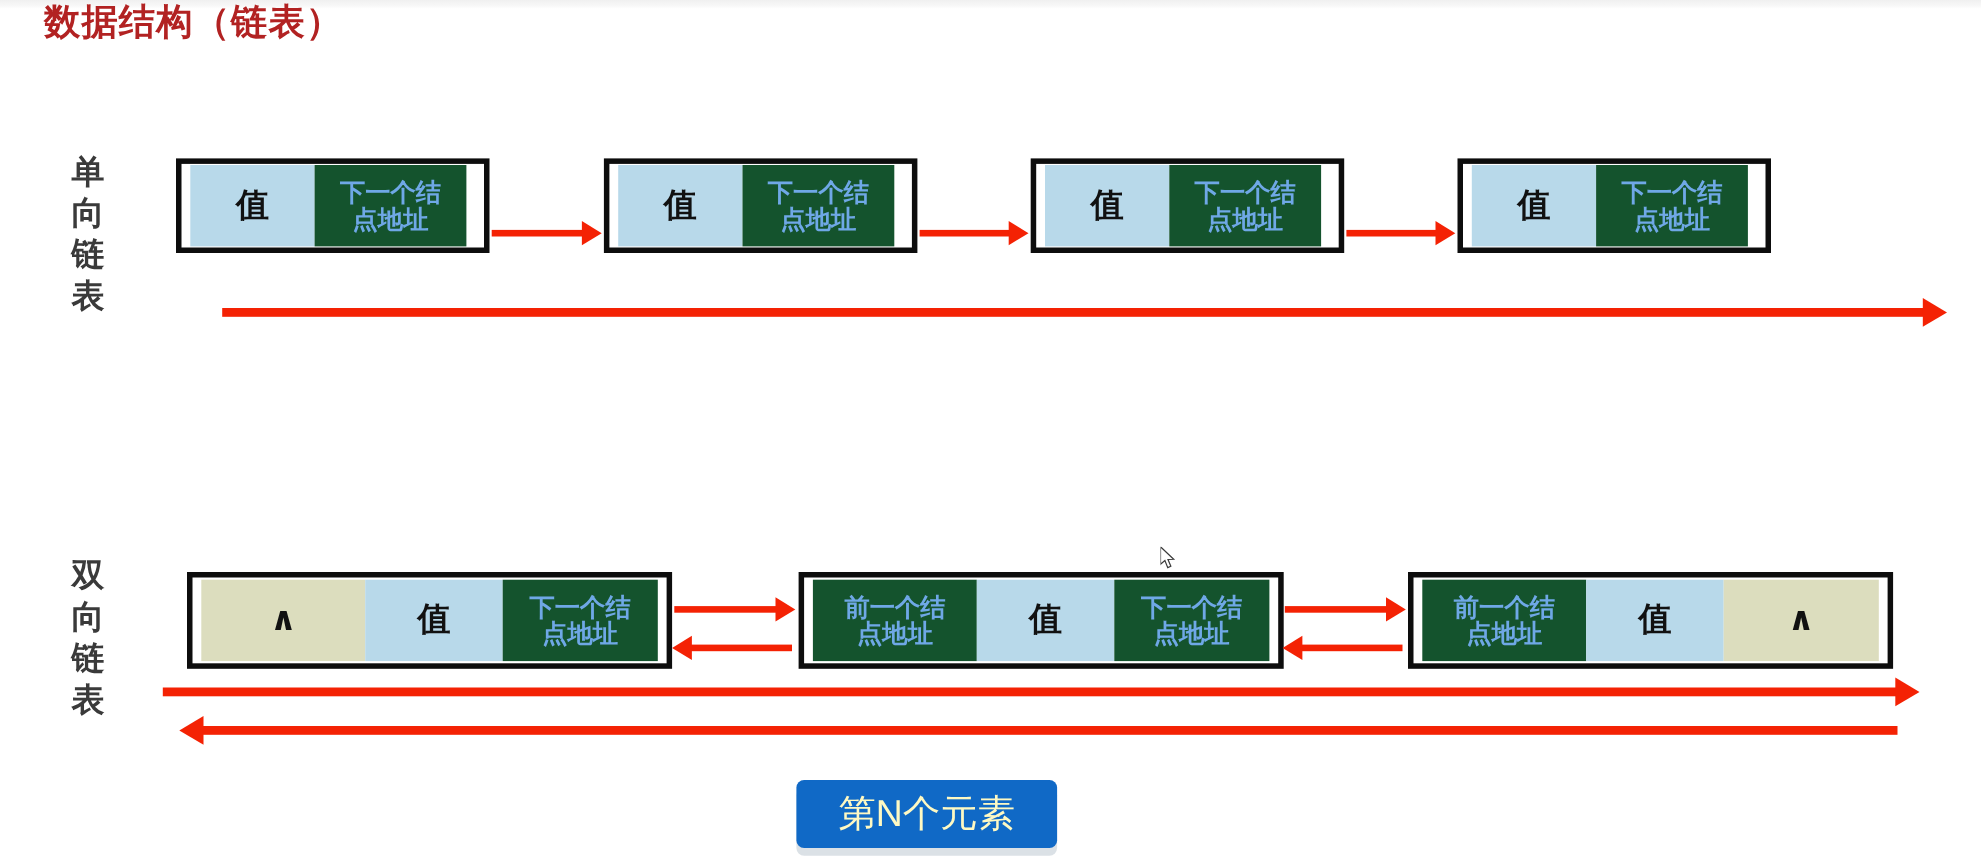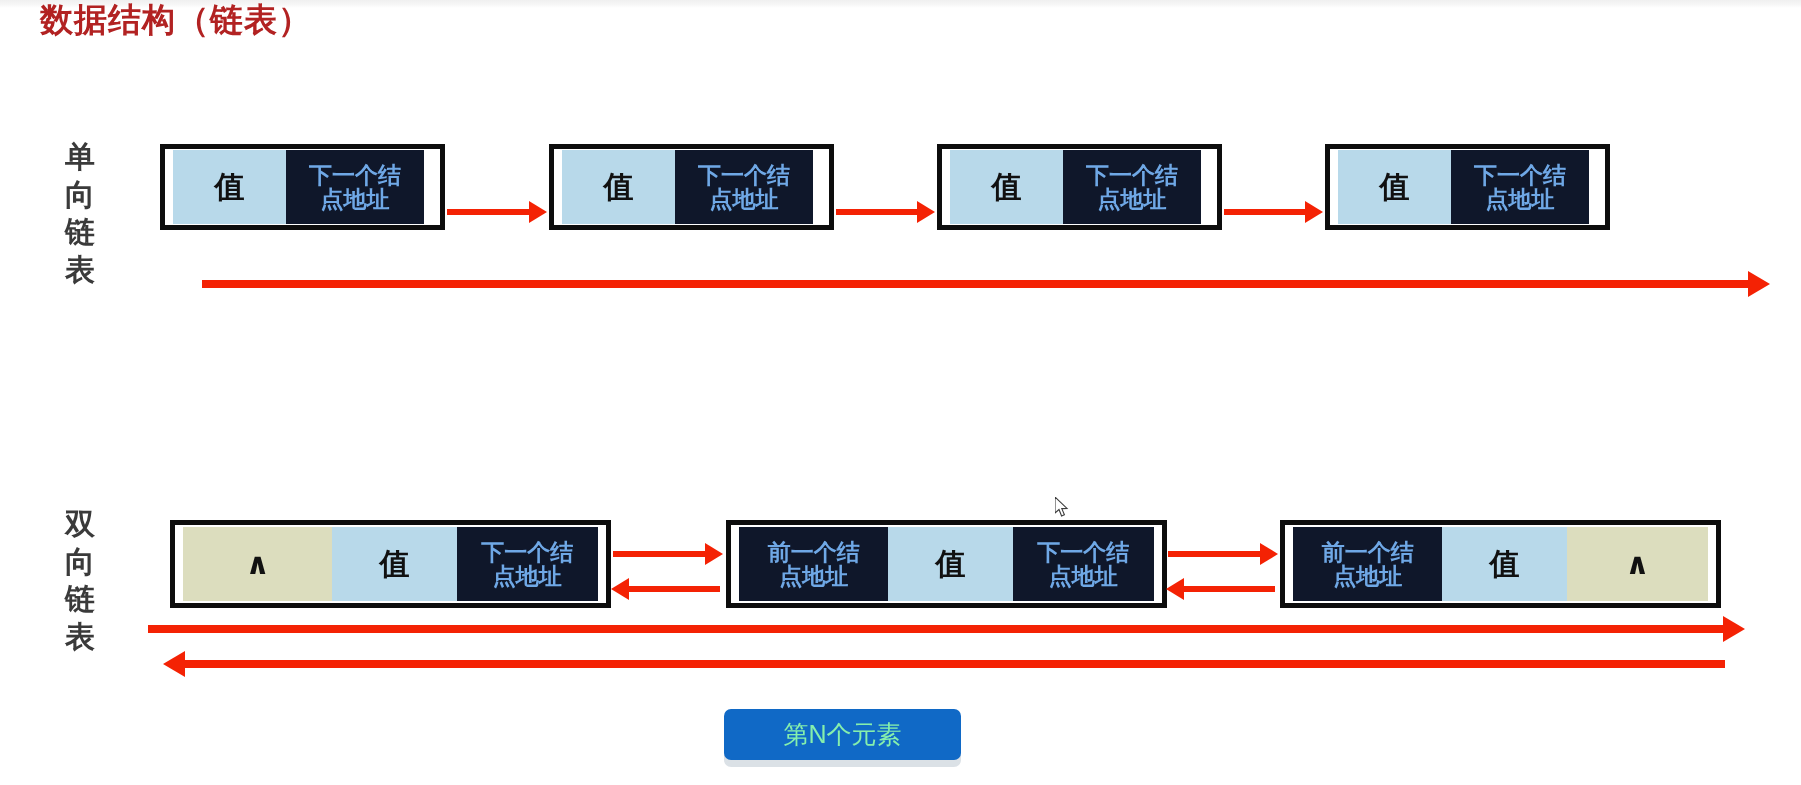--- a/index.html
+++ b/index.html
@@ -68,21 +68,21 @@
     line-height: 1.05;
     white-space: pre-line;
   }
   .cell-value {
     background: #b8d9ea;
     color: #111111;
     font-size: 30px;
     font-weight: bold;
   }
   .cell-addr {
-    background: #0f172a;
+    background: #14532d;
     color: #6fa8e6;
     font-size: 23px;
     font-weight: bold;
   }
   .cell-null {
     background: #dcddbe;
     color: #111111;
     font-size: 30px;
     font-weight: bold;
   }
@@ -117,27 +117,27 @@
     border-top-width: 13px;
     border-bottom-width: 13px;
   }
   .arrow-head-r.big { border-left-width: 22px; }
   .arrow-head-l.big { border-right-width: 22px; }
 
   
   #nth-button {
     position: absolute;
     left: 724px; top: 709px;
-    width: 237px; height: 51px;
+    width: 237px; height: 62px;
     box-sizing: border-box;
     background: #1069c6;
-    color: #86efac;
+    color: #fef9c3;
     border: none;
     border-radius: 7px;
-    font-size: 25px;
+    font-size: 34px;
     font-family: "Liberation Sans", "DejaVu Sans", sans-serif;
     cursor: pointer;
     box-shadow: 0 7px 0 0 rgba(190,200,210,0.55);
   }
 
   
   #mouse-cursor {
     position: absolute;
     left: 1055px; top: 497px;
     width: 14px; height: 21px;

